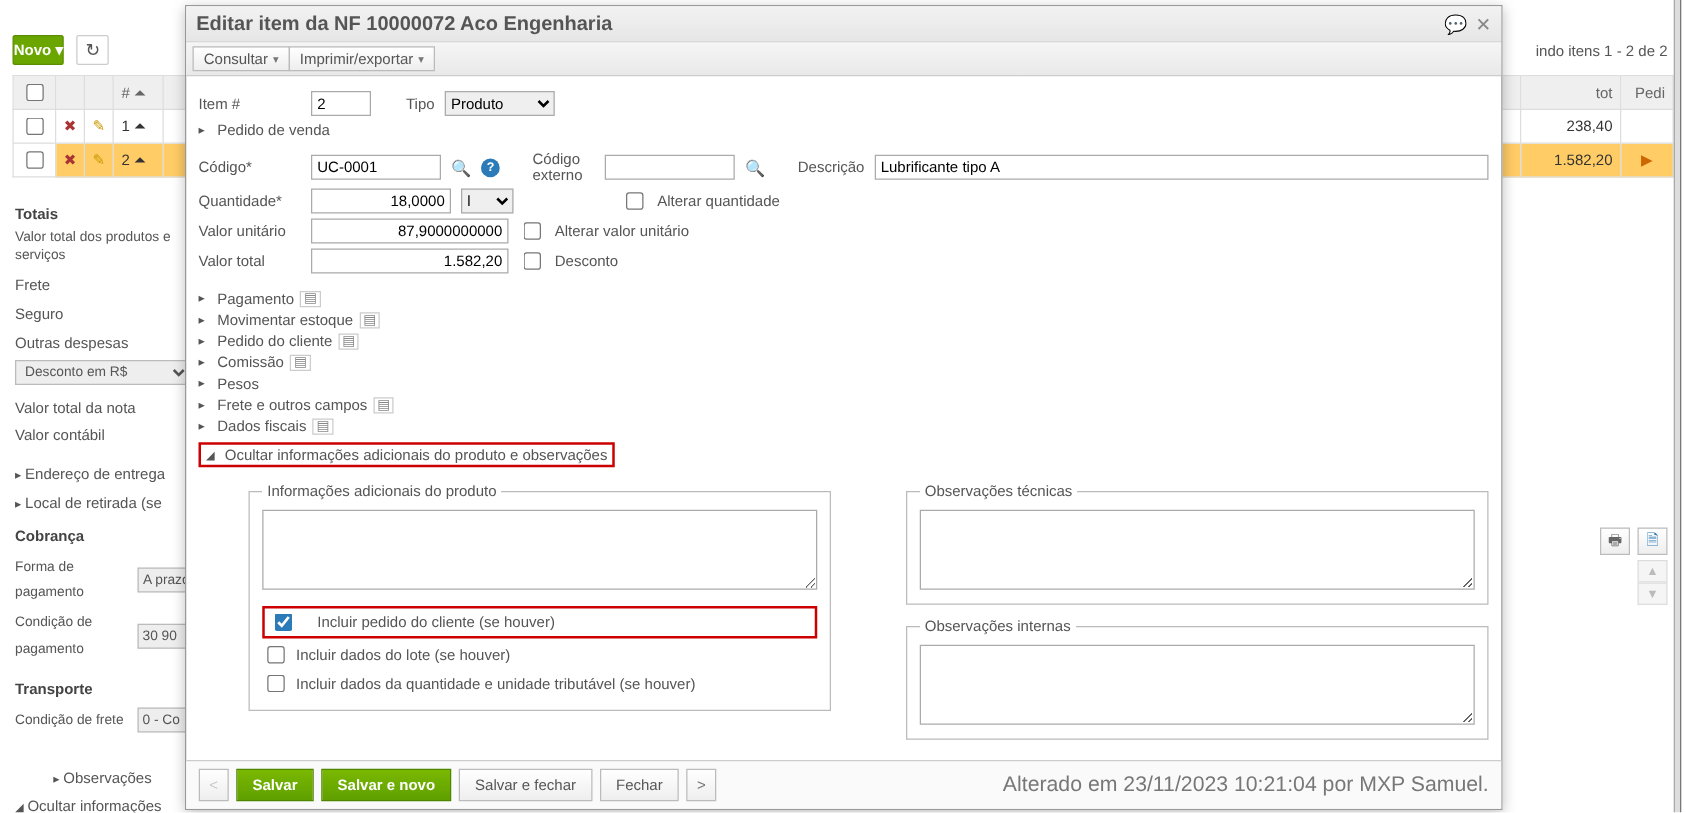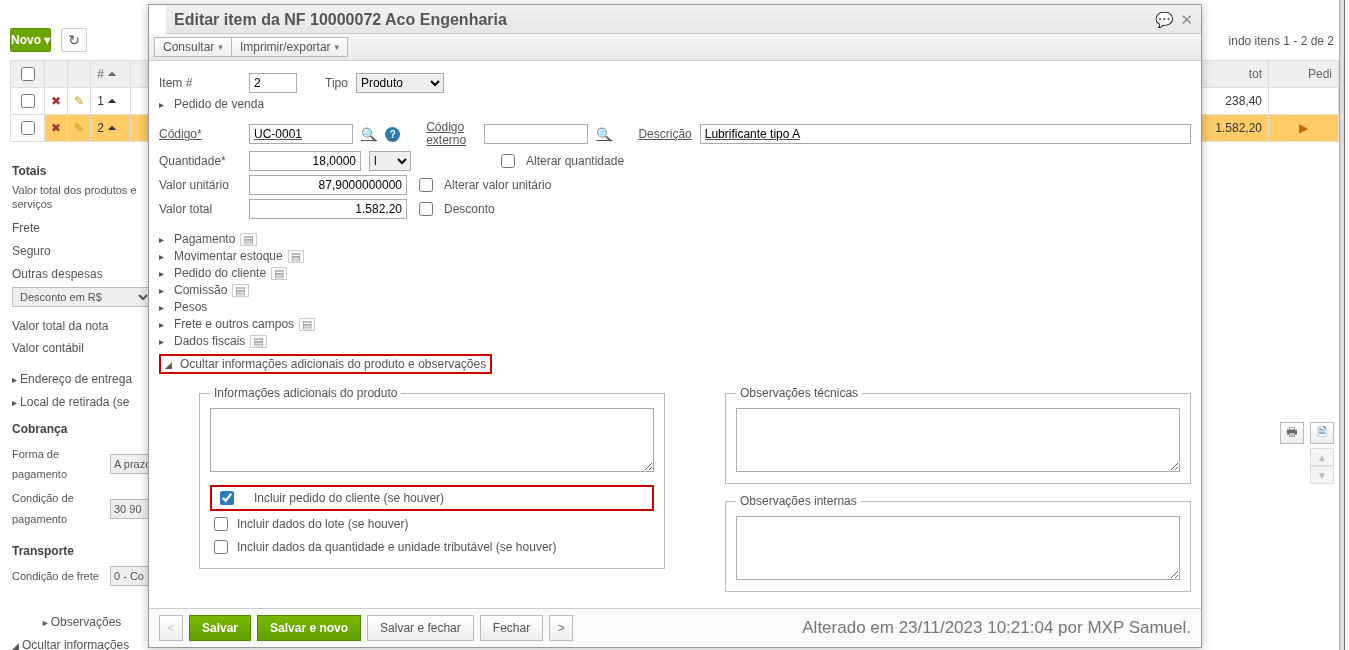--- a/index.html
+++ b/index.html
@@ -20,21 +20,21 @@
   .left-panel { position:absolute; top:160px; left:12px; width:140px; color:#555; line-height:1.9; }
   .left-panel .hdr { color:#444; font-weight:bold; }
   .left-panel select, .left-panel input { width:100%; border:1px solid #bbb; height:20px; background:#eee; font-size:11px; padding:0 3px; color:#555;}
   .left-panel .trow { display:flex; align-items:center; gap:5px; margin:3px 0;}
   .left-panel .trow span { flex:1; font-size:11px;}
   .left-panel .trow .mini { width:42px; }
   .left-panel .arrow::before { content:"▸"; color:#555; margin-right:3px; font-size:10px; }
   .left-panel .arrow-open::before { content:"◢"; color:#555; margin-right:3px; font-size:9px; }
   
   .modal { position:absolute; left:148px; top:4px; width:1054px; height:644px; background:#fff; border:1px solid #999; box-shadow:0 2px 10px rgba(0,0,0,.25); z-index:50; display:flex; flex-direction:column; }
-  .modal-titlebar { background:linear-gradient(#f2f2f2,#e6e6e6); border-bottom:1px solid #ccc; padding:6px 8px 4px 8px; display:flex; align-items:center;margin-left:17px; }
+  .modal-titlebar { background:linear-gradient(#f2f2f2,#e6e6e6); border-bottom:1px solid #ccc; padding:6px 8px 4px 8px; display:flex; align-items:center; }
   .modal-titlebar h3 { margin:0; font-size:16px; color:#555; font-weight:bold; flex:1; }
   .modal-titlebar .ticon { color:#888; font-size:15px; margin-left:6px; cursor:pointer; }
   .modal-toolbar { background:linear-gradient(#f5f5f5,#e9e9e9); border-bottom:1px solid #ccc; padding:3px 5px; display:flex; gap:0;}
   .modal-toolbar .tb-btn { border:1px solid #bbb; background:linear-gradient(#fff,#eee); padding:2px 8px; color:#555; display:flex; align-items:center; gap:4px; margin-right:-1px; }
   .modal-toolbar .tb-btn::after { content:"▾"; font-size:9px; color:#777; }
   .modal-body { flex:1; padding:8px 10px; overflow:auto; color:#555; }
   .frow { display:flex; align-items:center; margin:4px 0; gap:8px; }
   .frow label { color:#555; }
   .frow input[type=text] { border:1px solid #aaa; height:20px; padding:0 4px; }
   .frow select { border:1px solid #aaa; height:20px; }
@@ -80,21 +80,21 @@
     <div class="bg-status">indo itens 1 - 2 de 2</div>
     <table class="bg-grid">
       <thead>
         <tr>
           <th class="sel"><input type="checkbox" style=""></th>
           <th style="width:18px"></th>
             <th style="width:18px"></th>
           <th style="width:40px;text-align:left"># ⏶</th>
           <th></th>
           <th style="width:80px">tot</th>
-          <th style="width:70px">Pedi</th>
+          <th style="width:42px">Pedi</th>
         </tr>
       </thead>
       <tbody>
         <tr>
           <td class="sel"><input type="checkbox" style=""></td>
           <td class="act">✖</td>
           <td class="act" style="color:#c90">✎</td>
           <td style="text-align:left"><span>1</span> ⏶</td>
           <td></td>
           <td style="text-align:right">238,40</td>
@@ -170,21 +170,21 @@
       <div class="frow">
         <label class="col-lab">Item #</label>
         <input type="text" style="width: 48px;" value="2">
         <label style="margin-left:20px">Tipo</label>
         <select style="width:88px"><option>Produto</option></select>
       </div>
       <div class="collap">
           <span class="tri closed"></span>
           <span>Pedido de venda</span>
         </div>
-      <div class="frow" style="margin-top:10px;text-decoration:underline;">
+      <div class="frow" style="margin-top:10px;">
         <label class="col-lab">Código*</label>
         <input type="text" style="width: 104px;" value="UC-0001">
         <span class="search-ic">🔍</span>
         <span class="help-ic">?</span>
         <label style="width:50px; margin-left:18px; line-height:1.1;">Código externo</label>
         <input type="text" style="width: 104px;" value="">
         <span class="search-ic">🔍</span>
         <label style="margin-left:18px">Descrição</label>
         <input type="text" style="flex: 1 1 0%;" value="Lubrificante tipo A">
       </div>

